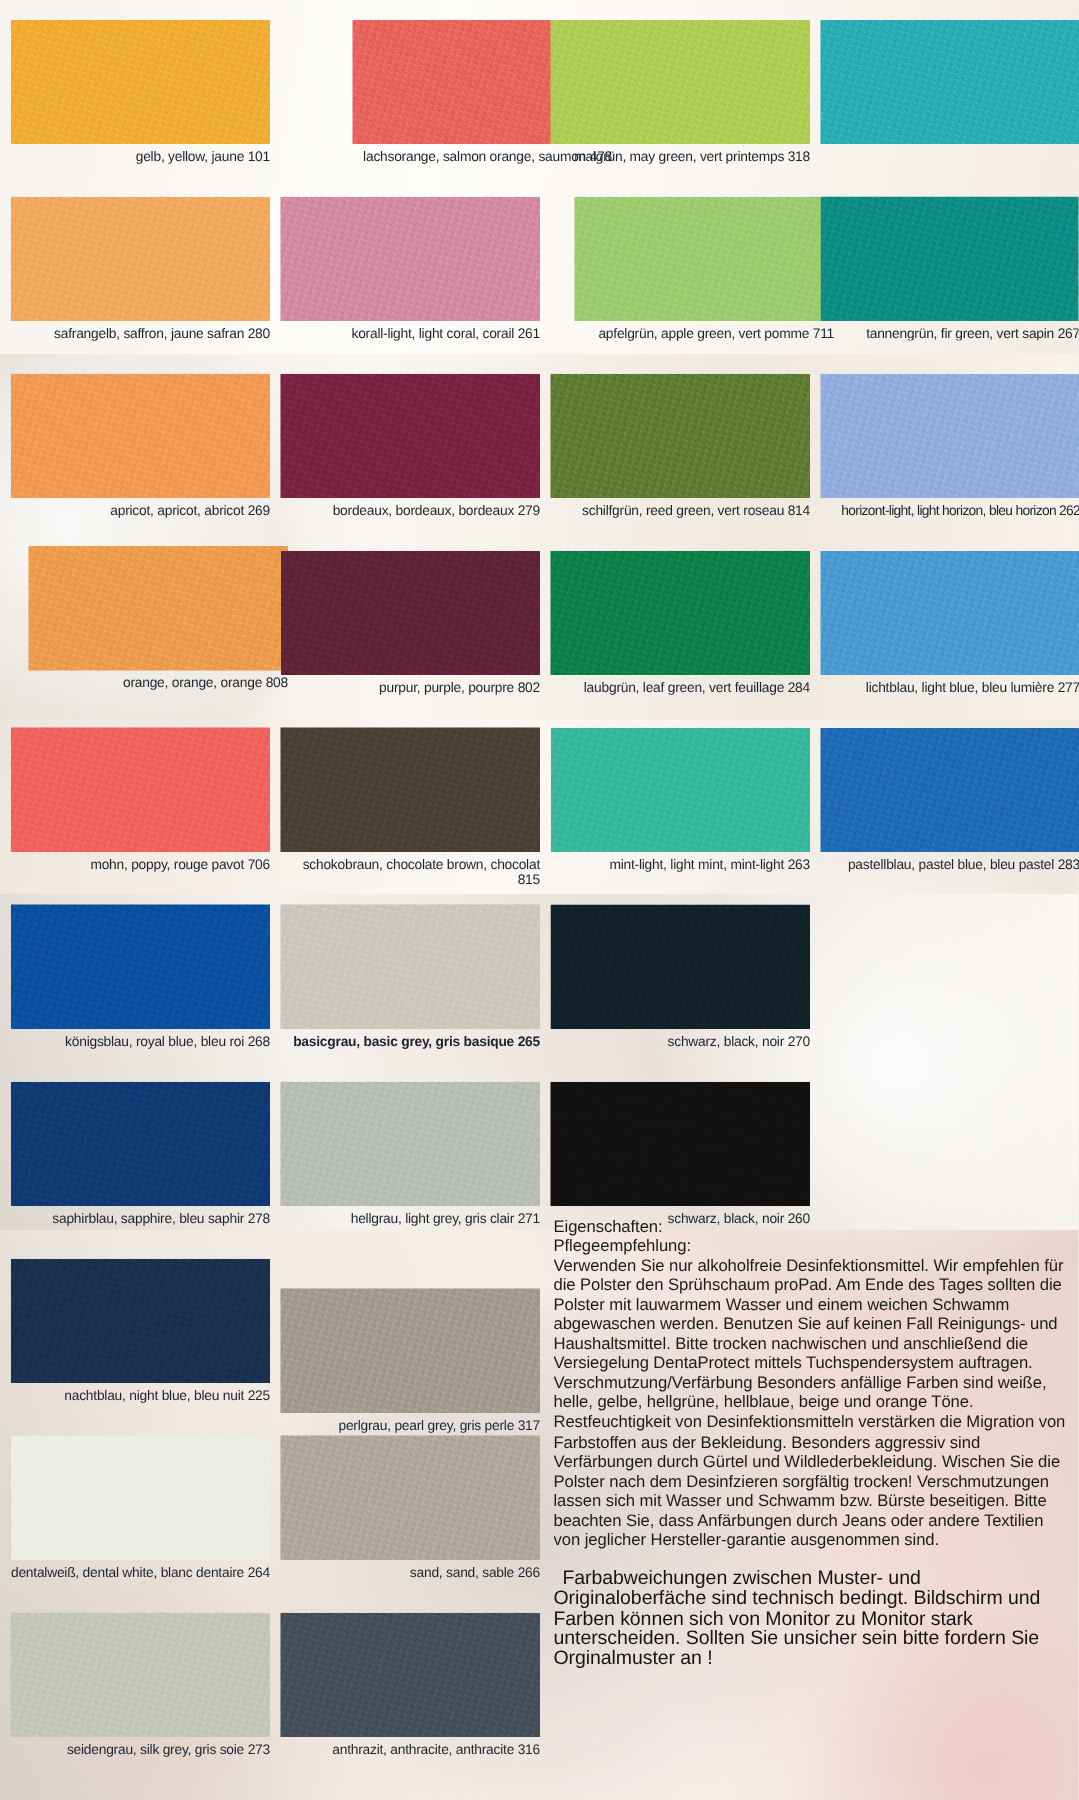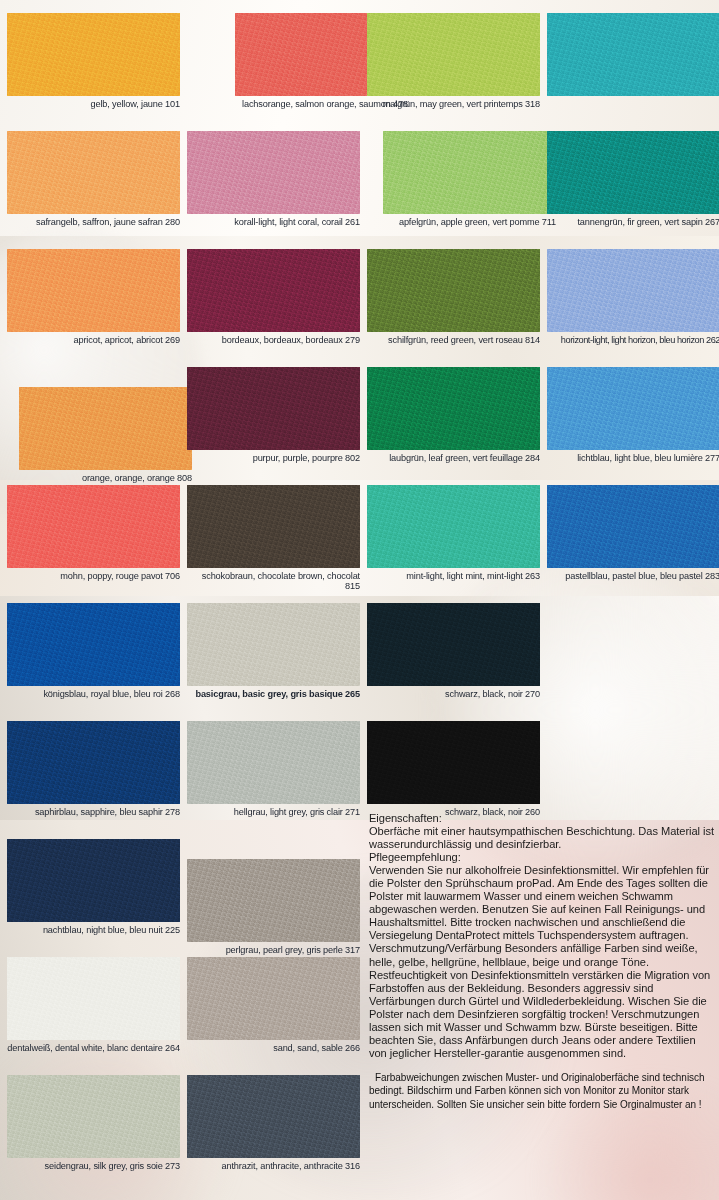--- a/index.html
+++ b/index.html
@@ -57,21 +57,21 @@
   }
   .cell.tight .swatch-label{letter-spacing:-.45px;}
 
   
   #info-panel{position:absolute;left:369px;top:812px;width:346px;z-index:3;}
   .info-par{
     margin:0;font-size:11.1px;line-height:13.05px;color:#1b1b1b;
     letter-spacing:-.05px;white-space:pre-line;
   }
   .info-par + .info-par{margin-top:0;}
-  #note-par{margin-top:11px;font-size:10px;line-height:13.4px;
+  #note-par{margin-top:11px;font-size:13px;line-height:13.4px;
     letter-spacing:-.05px;color:#141414;text-indent:6px;}
 </style>
 </head>
 <body>
 
 <div id="bg-layer">
   <div class="wash w1"></div>
   <div class="wash w2"></div>
   <div class="wash w3"></div>
   <div class="wash w4"></div>
@@ -124,21 +124,21 @@
       <span class="swatch-label">bordeaux, bordeaux, bordeaux 279</span>
     </div>
     <div class="cell" style="left: 367px; top: 249px;">
       <div class="swatch" style="background: rgb(95, 124, 50);"></div>
       <span class="swatch-label">schilfgrün, reed green, vert roseau 814</span>
     </div>
     <div class="cell tight" style="left: 547px; top: 249px;">
       <div class="swatch" style="background: rgb(147, 174, 222);"></div>
       <span class="swatch-label">horizont-light, light horizon, bleu horizon 262</span>
     </div>
-    <div class="cell" style="left: 7px; top: 387px; padding-left: 12px;">
+    <div class="cell" style="left: 7px; top: 364px; padding-left: 12px;">
       <div class="swatch" style="background: rgb(237, 157, 77);"></div>
       <span class="swatch-label">orange, orange, orange 808</span>
     </div>
     <div class="cell" style="left: 187px; top: 367px;">
       <div class="swatch" style="background: rgb(96, 35, 56);"></div>
       <span class="swatch-label">purpur, purple, pourpre 802</span>
     </div>
     <div class="cell" style="left: 367px; top: 367px;">
       <div class="swatch" style="background: rgb(13, 128, 73);"></div>
       <span class="swatch-label">laubgrün, leaf green, vert feuillage 284</span>
@@ -208,18 +208,17 @@
       <span class="swatch-label">seidengrau, silk grey, gris soie 273</span>
     </div>
     <div class="cell" style="left: 187px; top: 1075px;">
       <div class="swatch" style="background: rgb(69, 79, 91);"></div>
       <span class="swatch-label">anthrazit, anthracite, anthracite 316</span>
     </div>
   </div>
 
 <div id="info-panel">
   <p class="info-par">Eigenschaften:</p>
-  <p class="info-par">Oberfäche mit einer hautsympathischen Beschichtung. Das Material ist wasserundurchlässig und desinfzierbar.</p>
   <p class="info-par">Pflegeempfehlung:</p>
   <p class="info-par">Verwenden Sie nur alkoholfreie Desinfektionsmittel. Wir empfehlen für die Polster den Sprühschaum proPad. Am Ende des Tages sollten die Polster mit lauwarmem Wasser und einem weichen Schwamm abgewaschen werden. Benutzen Sie auf keinen Fall Reinigungs- und Haushaltsmittel. Bitte trocken nachwischen und anschließend die Versiegelung DentaProtect mittels Tuchspendersystem auftragen.</p>
   <p class="info-par">Verschmutzung/Verfärbung Besonders anfällige Farben sind weiße, helle, gelbe, hellgrüne, hellblaue, beige und orange Töne. Restfeuchtigkeit von Desinfektionsmitteln verstärken die Migration von Farbstoffen aus der Bekleidung. Besonders aggressiv sind Verfärbungen durch Gürtel und Wildlederbekleidung. Wischen Sie die Polster nach dem Desinfzieren sorgfältig trocken! Verschmutzungen lassen sich mit Wasser und Schwamm bzw. Bürste beseitigen. Bitte beachten Sie, dass Anfärbungen durch Jeans oder andere Textilien von jeglicher Hersteller-garantie ausgenommen sind.</p>
   <p class="info-par" id="note-par">Farbabweichungen zwischen Muster- und Originaloberfäche sind technisch bedingt. Bildschirm und Farben können sich von Monitor zu Monitor stark unterscheiden. Sollten Sie unsicher sein bitte fordern Sie Orginalmuster an !</p>
 </div>
 
 </body></html>

